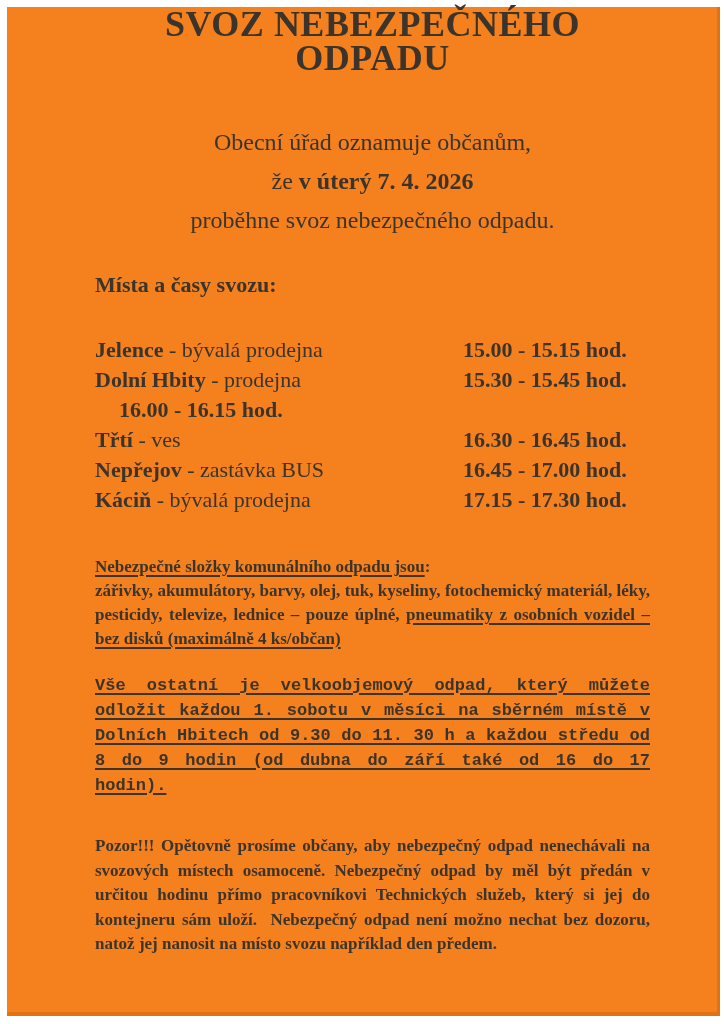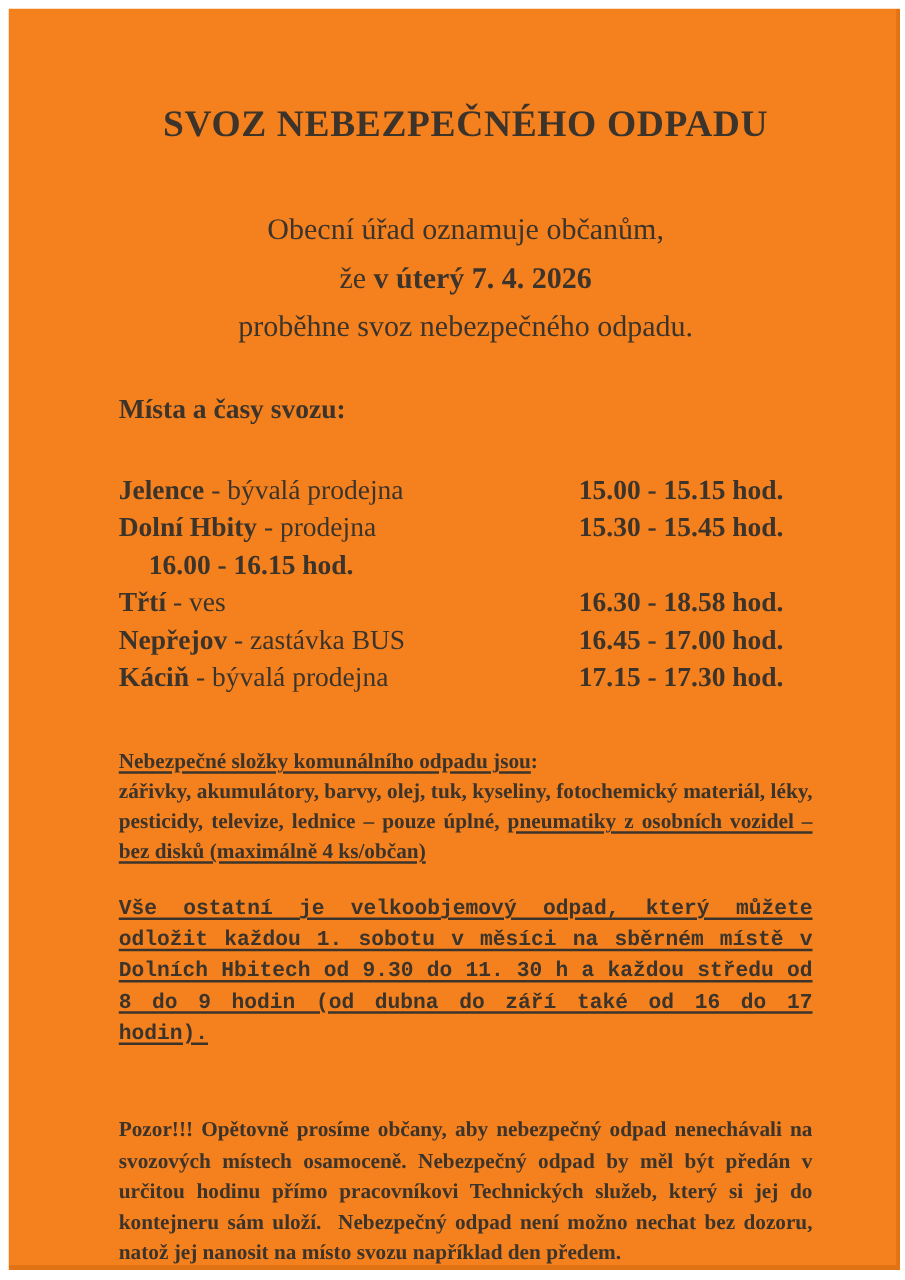--- a/index.html
+++ b/index.html
@@ -30,23 +30,22 @@
     color: #3c342b;
   }
   .content {
     position: absolute;
     left: 88px;
     right: 70px;
     top: 0;
   }
   .title {
     margin: 0;
-    padding-top: 76px;
     text-align: center;
-    font-size: 30px;
+    font-size: 36px;
     font-weight: bold;
     line-height: 34px;
     letter-spacing: 0.5px;
   }
   .announcement {
     margin-top: 48px;
     text-align: center;
     font-size: 24px;
     line-height: 39px;
   }
@@ -89,21 +88,21 @@
     text-decoration-thickness: 1.5px;
     text-underline-offset: 3px;
   }
   .bulky {
     margin-top: 22px;
     line-height: 25px;
     text-align: justify;
     font-family: Liberation Mono, monospace;
   }
   .warning {
-    margin-top: 52px;
+    margin-top: 36px;
     line-height: 24.5px;
     text-align: justify;
   }
 </style>
 </head>
 <body>
 
 <div class="scan-page">
   <div class="sheet">
     <div class="content">
@@ -125,21 +124,21 @@
         </div>
         <div class="row">
           <div><span class="place">Dolní Hbity</span><span> - </span><span>prodejna</span></div>
           <div class="time">15.30 - 15.45 hod.</div>
         </div>
         <div class="row">
           <div class="time">16.00 - 16.15 hod.</div>
         </div>
         <div class="row">
           <div><span class="place">Třtí</span><span> - </span><span>ves</span></div>
-          <div class="time">16.30 - 18.58 hod.</div>
+          <div class="time">16.30 - 16.45 hod.</div>
         </div>
         <div class="row">
           <div><span class="place">Nepřejov</span><span> - </span><span>zastávka BUS</span></div>
           <div class="time">16.45 - 17.00 hod.</div>
         </div>
         <div class="row">
           <div><span class="place">Káciň</span><span> - </span><span>bývalá prodejna</span></div>
           <div class="time">17.15 - 17.30 hod.</div>
         </div>
       </div>

